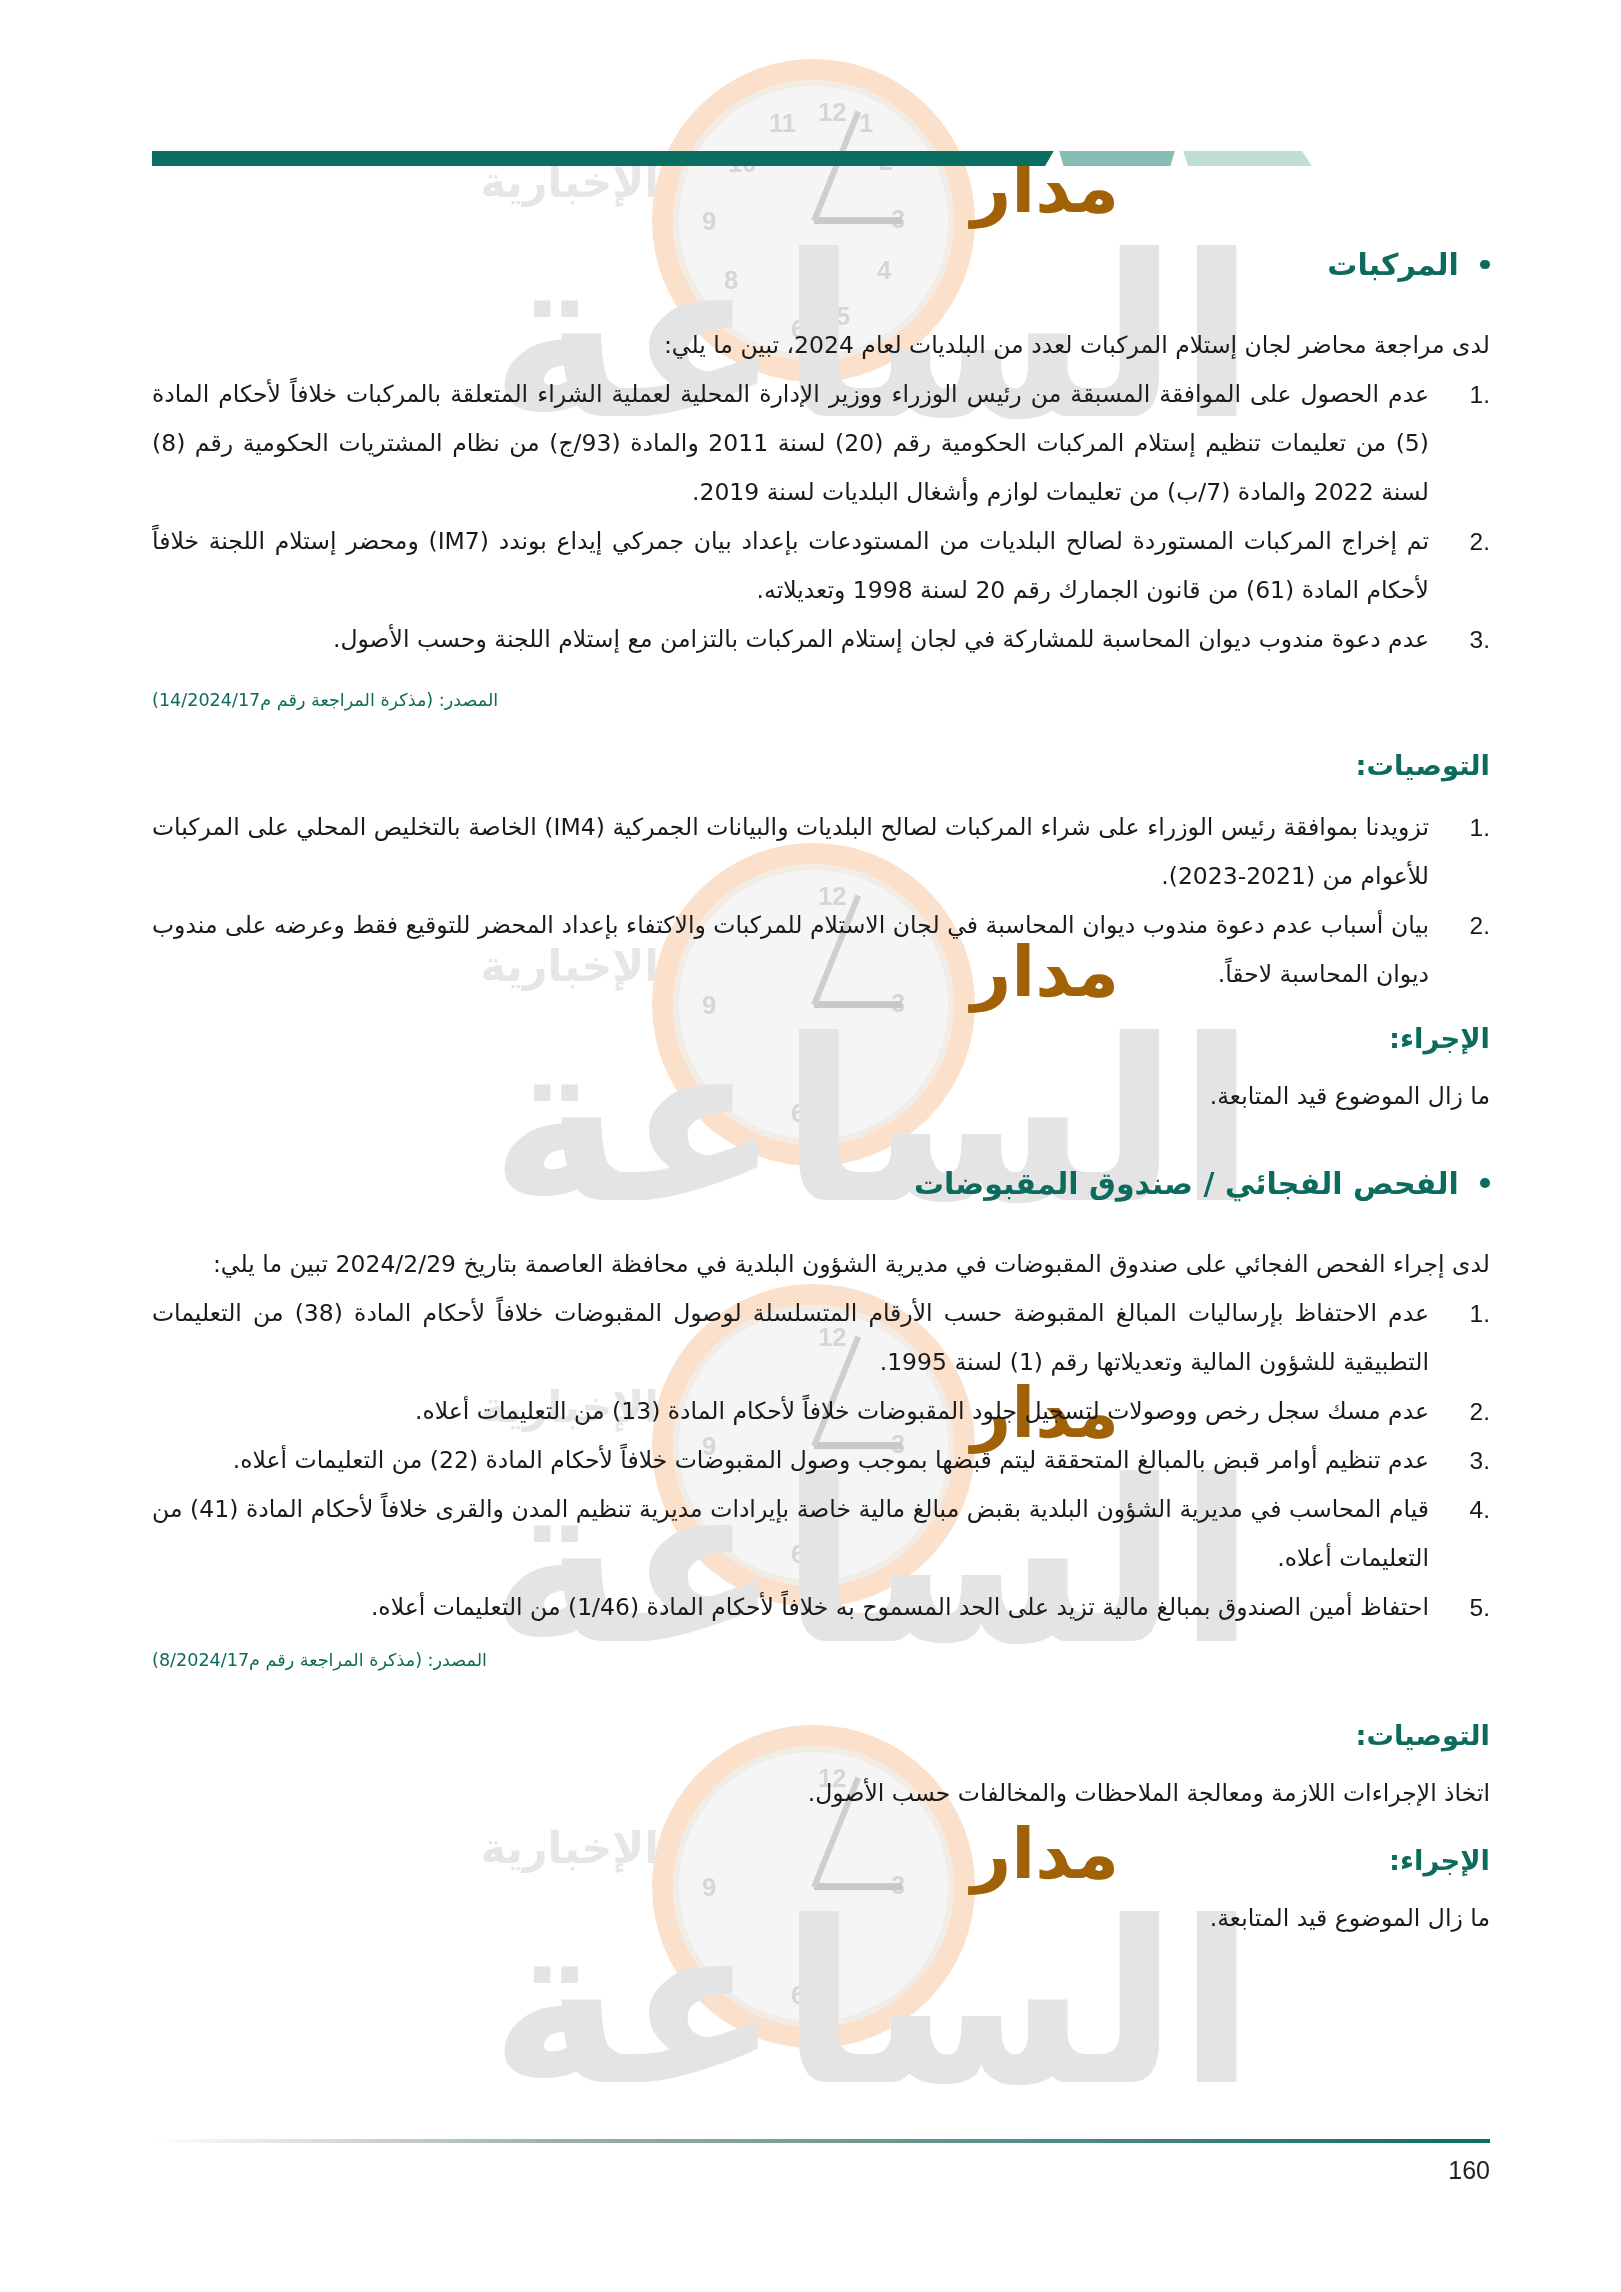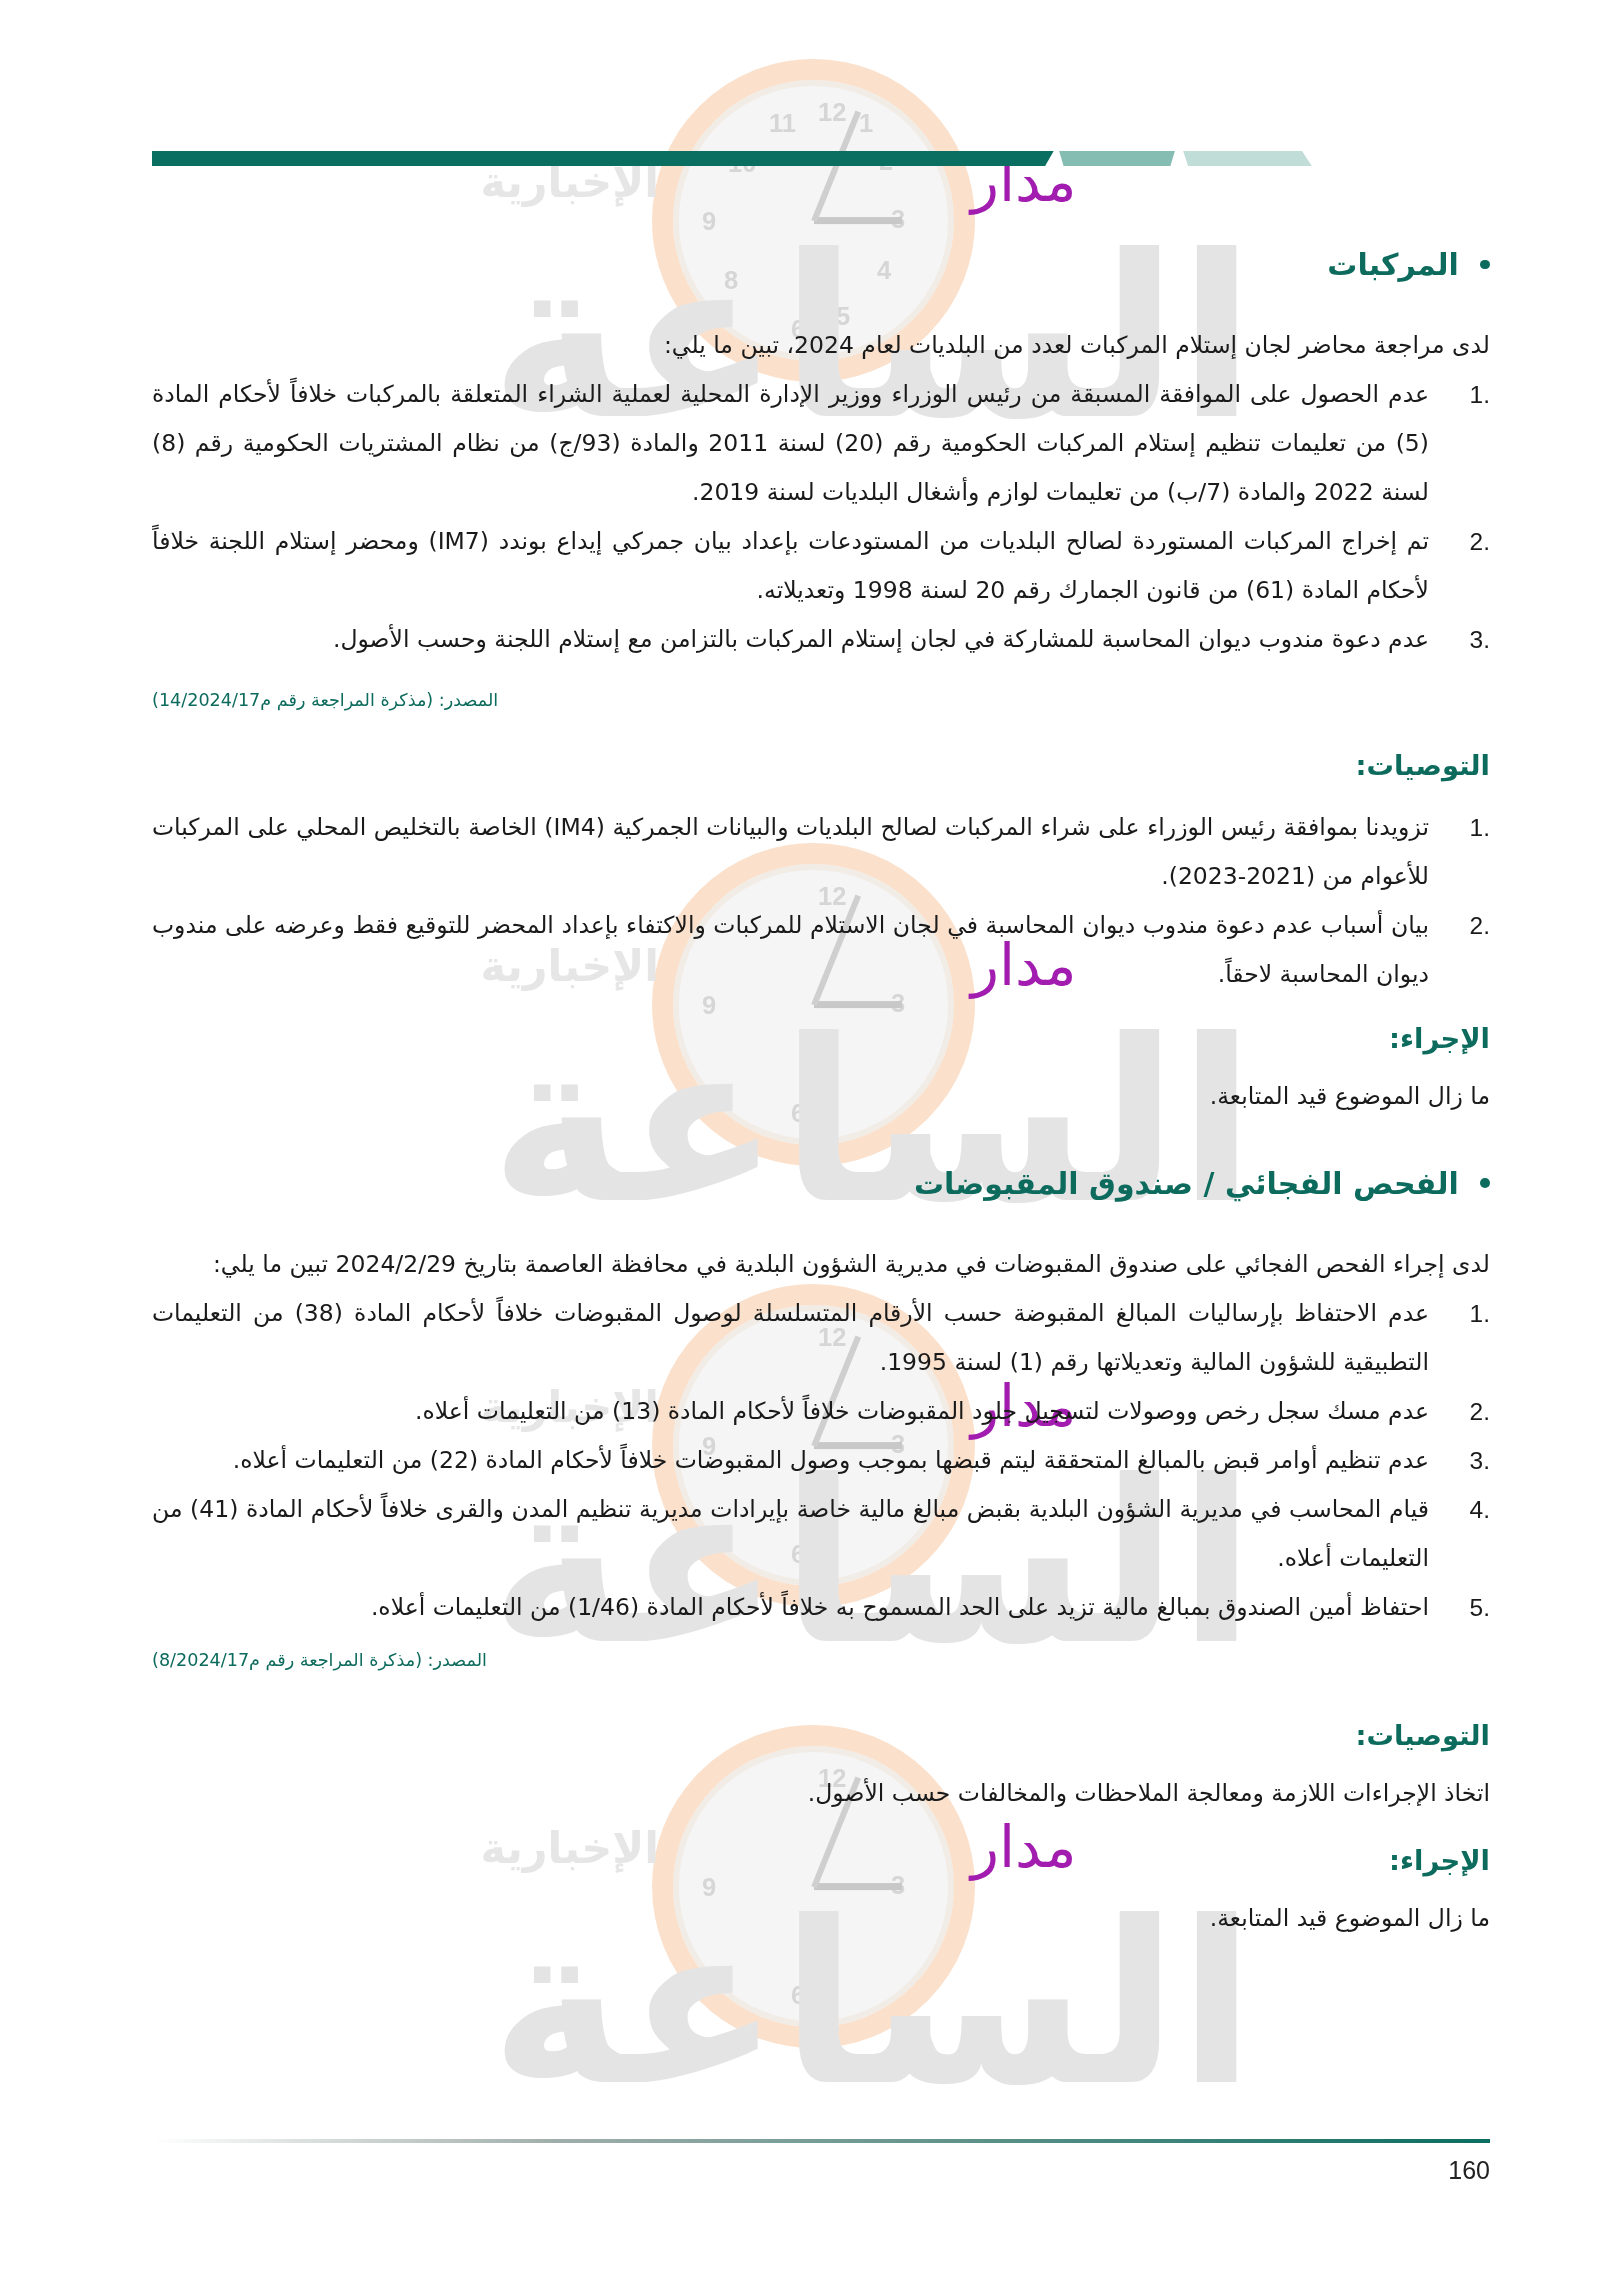--- a/index.html
+++ b/index.html
@@ -38,21 +38,21 @@
       transform: translate(-50%,-100%) rotate(22deg);
     }
     .wm .word-big {
       position: absolute; left: 29px; top: 118px;
       font-size: 225px; font-weight: bold; color: #e4e4e4;
       line-height: 1; letter-spacing: -3.9px;
       font-family: "DejaVu Sans", sans-serif;
     }
     .wm .word-madar {
       position: absolute; left: 510px; top: 19.6px;
-      font-size: 58px; font-weight: normal; color: #a21caf;
+      font-size: 70px; font-weight: bold; color: #a16207;
       writing-mode: horizontal-tb;
     }
     .wm .word-ikh {
       position: absolute; left: 19.6px; top: 29px;
       font-size: 43px; font-weight: bold; color: #e6e6e6;
     }
 
     
     .header {
       position: absolute; top: 125px; left: 152px; width: 1338px; height: 39px;

